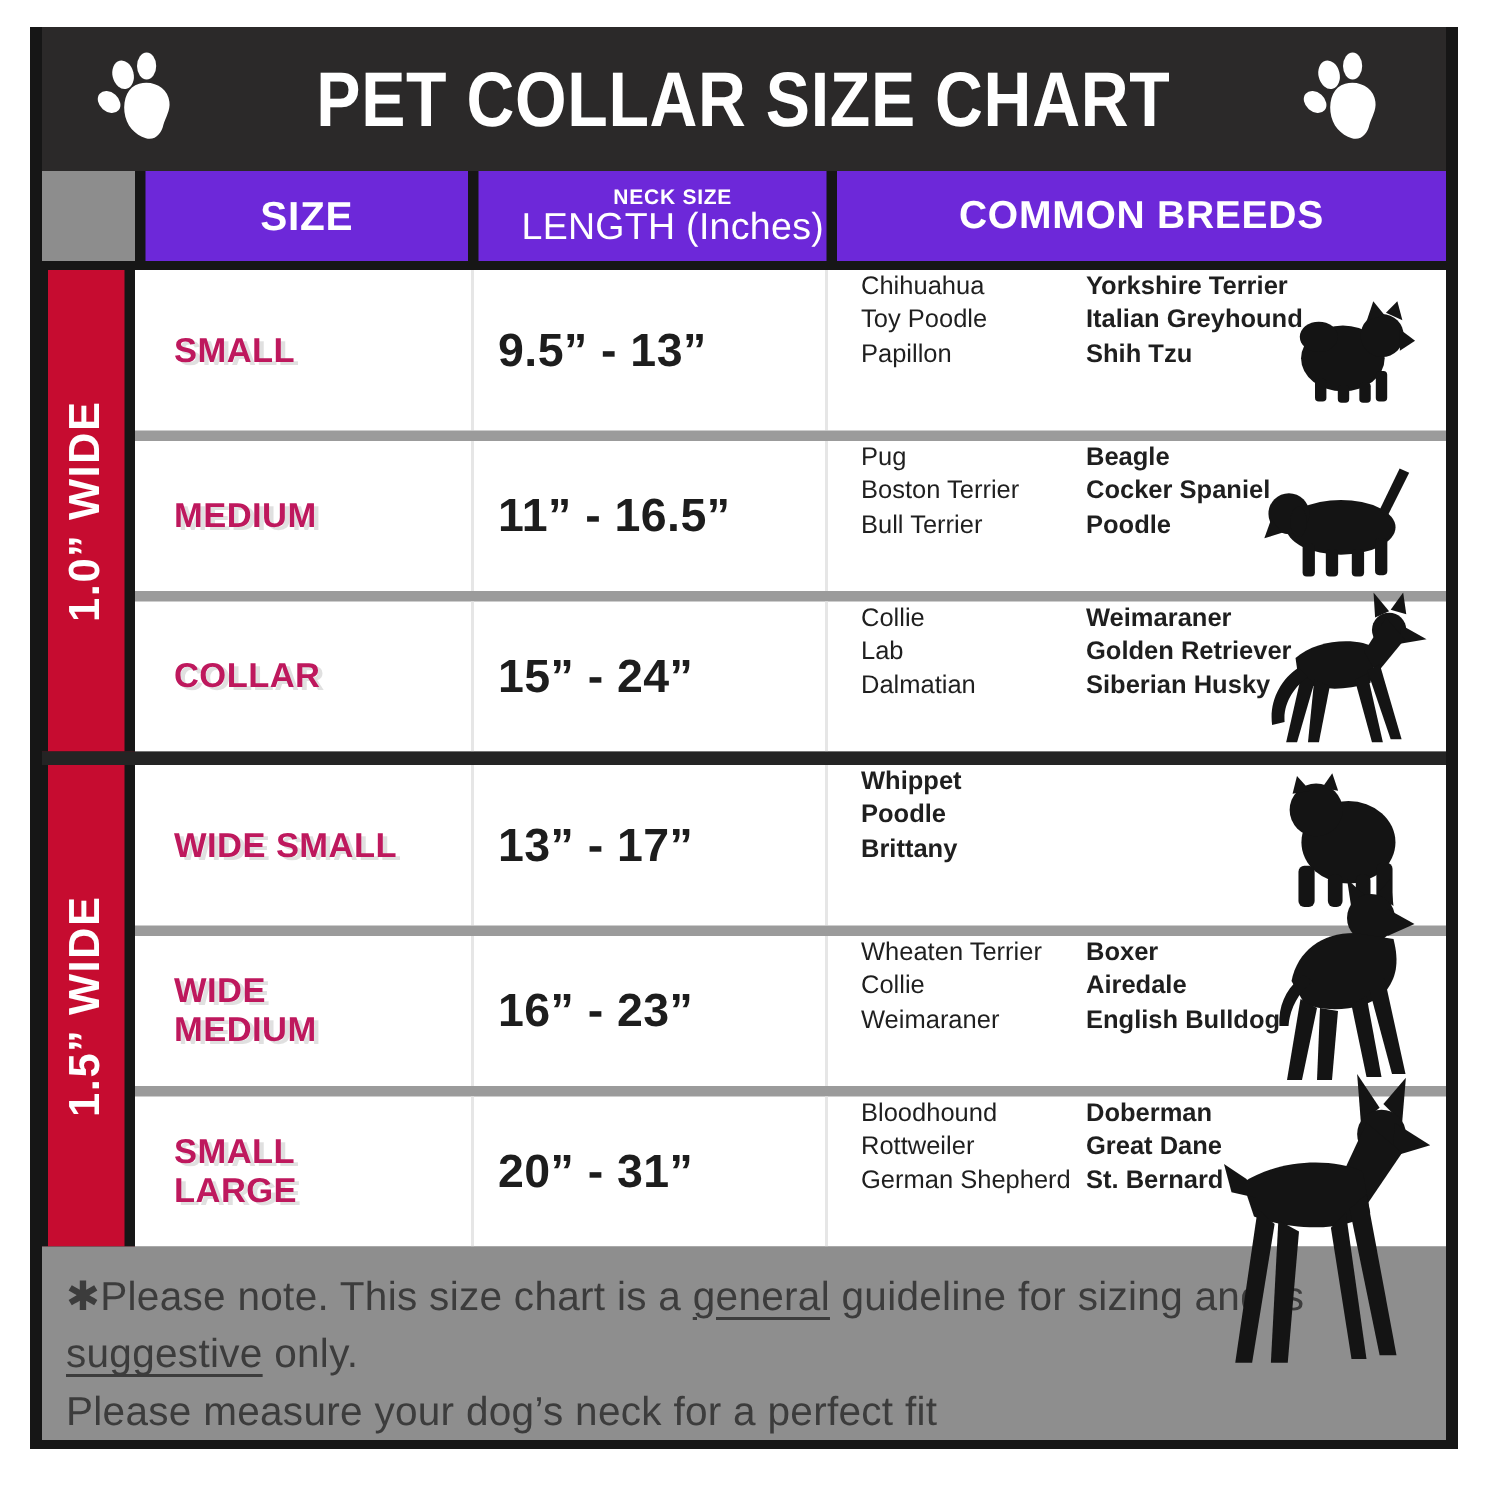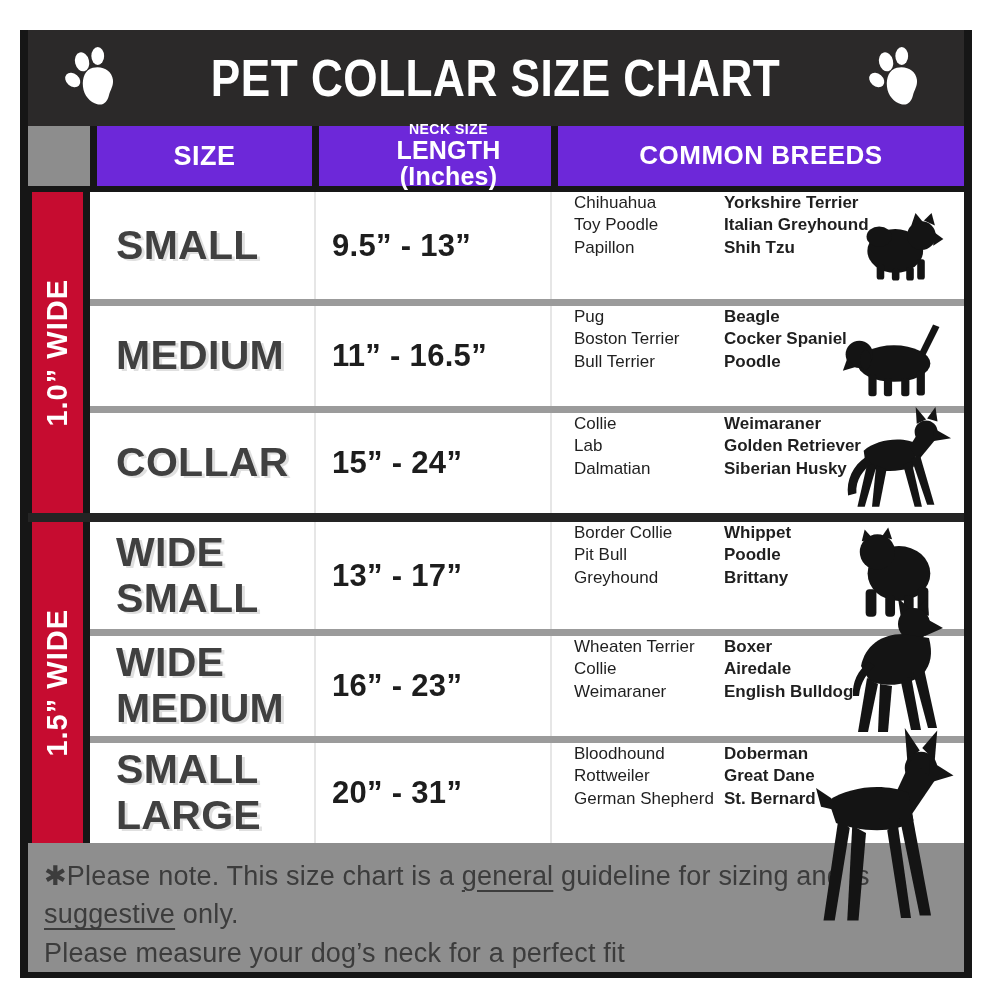--- a/index.html
+++ b/index.html
@@ -1,46 +1,46 @@
 <!DOCTYPE html>
 <html><head>
 <meta charset="utf-8">
 <style>
   html,body{margin:0;padding:0;background:#ffffff;}
   *{box-sizing:border-box;}
   .page{width:1000px;height:1000px;position:relative;background:#ffffff;font-family:"Liberation Sans",sans-serif;overflow:hidden;}
-  .poster{position:absolute;left:20px;top:30px;width:952px;height:948px;background:#161616;padding:0 8px 8px 8px;display:flex;flex-direction:column;}
+  .poster{position:absolute;left:20px;top:18px;width:952px;height:948px;background:#161616;padding:0 8px 8px 8px;display:flex;flex-direction:column;}
 
   
   .titlebar{height:96px;background:#2b2929;display:flex;align-items:center;justify-content:space-between;padding:0 34px;flex:0 0 auto;}
   .title{color:#ffffff;font-size:46px;font-weight:bold;letter-spacing:.5px;transform:scale(.96,1.12);transform-origin:center;white-space:nowrap;}
   .paw{width:64px;height:64px;flex:0 0 auto;}
 
   
   .head-row{flex:0 0 auto;height:66px;background:#161616;display:flex;padding-bottom:6px;}
   .corner{width:62px;background:#8d8d8d;flex:0 0 auto;}
   .hcell{background:#6d28d9;color:#fff;display:flex;flex-direction:column;align-items:center;justify-content:center;margin-left:7px;text-align:center;line-height:1.05;}
   .hcell.size{width:215px;flex:0 0 auto;font-size:27px;font-weight:bold;letter-spacing:.5px;}
   .hcell.length{width:232px;flex:0 0 auto;padding-left:27px;}
   .hcell.breeds{flex:1;font-size:26px;font-weight:bold;letter-spacing:.5px;}
   .neck-note{font-size:14px;font-weight:bold;letter-spacing:.5px;}
-  .length-main{font-size:25px;font-weight:bold;letter-spacing:.2px;}
+  .length-main{font-size:25px;font-weight:normal;letter-spacing:.2px;}
 
   
   .section{display:flex;flex:0 0 auto;}
   .band{width:62px;flex:0 0 auto;background:#c60c30;border-left:4px solid #161616;border-right:7px solid #161616;display:flex;align-items:center;justify-content:center;}
   .band-label{writing-mode:vertical-rl;transform:rotate(180deg);color:#ffffff;font-size:29px;font-weight:bold;letter-spacing:1px;white-space:nowrap;}
   .rows{flex:1;display:flex;flex-direction:column;background:#ffffff;}
   .row{height:107px;flex:0 0 auto;display:flex;background:#ffffff;}
   .row + .row{border-top:7px solid #9b9b9b;}
   .section-divider{height:9px;background:#242424;flex:0 0 auto;}
 
   .cell{display:flex;align-items:center;}
   .cell-size{width:226px;flex:0 0 auto;border-right:2px solid #e6e6e6;padding-left:26px;}
-  .size-label{font-size:41px;font-weight:bold;color:#404040;letter-spacing:.3px;line-height:1.12;width:160px;text-shadow:3px 2px 0 rgba(0,0,0,.12);}
+  .size-label{font-size:23px;font-weight:bold;color:#be185d;letter-spacing:.3px;line-height:1.12;width:160px;text-shadow:3px 2px 0 rgba(0,0,0,.12);}
   .cell-length{width:236px;flex:0 0 auto;border-right:2px solid #e6e6e6;padding-left:16px;}
   .length-label{font-size:31px;font-weight:bold;color:#1d1d1d;letter-spacing:.3px;}
   .cell-breeds{flex:1;position:relative;padding-left:22px;align-items:flex-start;}
   .breed-list{list-style:none;margin:0;padding:0;font-size:17px;line-height:1.32;color:#1f1f1f;}
   .breed-list.left{width:150px;flex:0 0 auto;}
   .breed-list.right{flex:0 0 auto;font-weight:bold;}
   .dog{position:absolute;z-index:5;}
   .dog svg{display:block;width:100%;height:100%;}
   .dog-r1{width:88px;height:76px;right:18px;top:15px;}
   .dog-r2{width:130px;height:82px;right:6px;top:12px;}
@@ -222,25 +222,20 @@
       <div class="rows">
 
         <div class="row">
           <div class="cell cell-size">
               <div class="size-label">WIDE SMALL</div>
             </div>
           <div class="cell cell-length">
               <div class="length-label">13” - 17”</div>
             </div>
           <div class="cell cell-breeds">
-            <ul class="breed-list left">
-              <li>Border Collie</li>
-              <li>Pit Bull</li>
-              <li>Greyhound</li>
-            </ul>
             <ul class="breed-list right">
               <li>Whippet</li>
               <li>Poodle</li>
               <li>Brittany</li>
             </ul>
             <div class="dog dog-r4">
               <svg viewBox="0 0 100 95">
                   <g fill="#141414">
                 <ellipse cx="52" cy="47" rx="32" ry="28"></ellipse>
                 <circle cx="30" cy="25" r="18"></circle>

